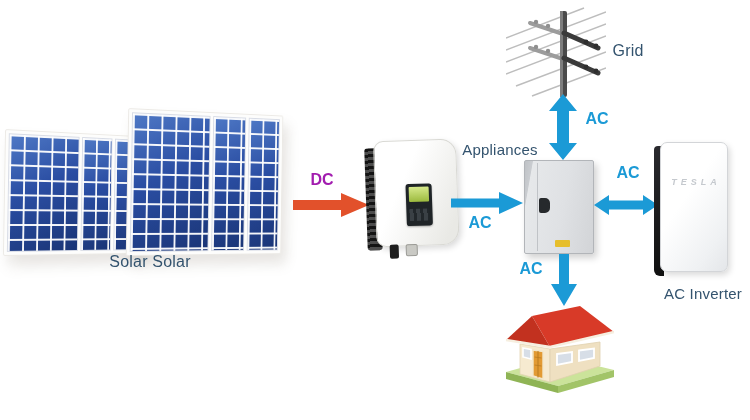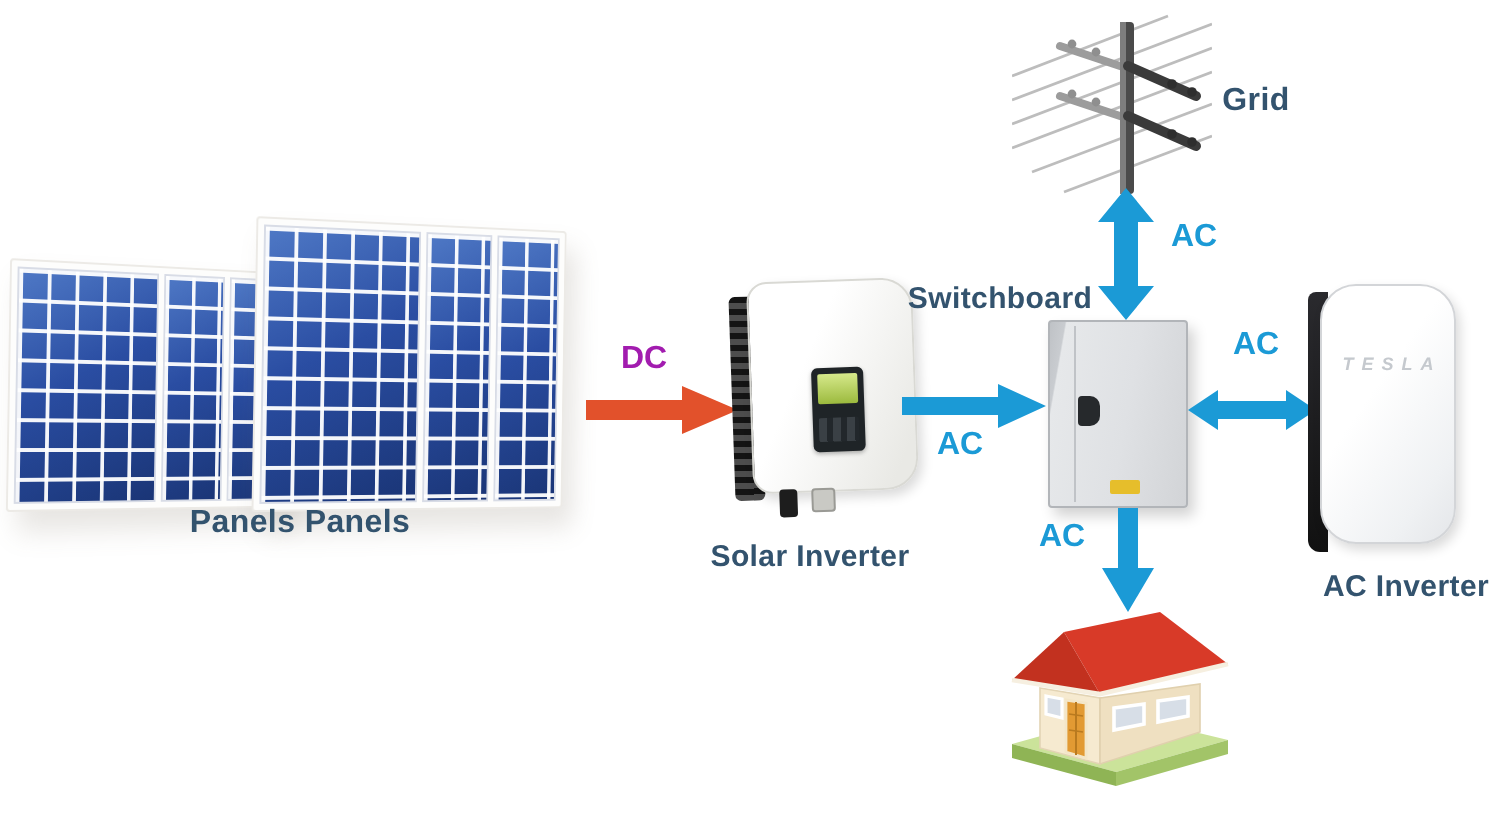--- a/index.html
+++ b/index.html
@@ -1,21 +1,21 @@
 <!DOCTYPE html>
 <html><head>
 <meta charset="utf-8">
 <style>
   html,body{margin:0;padding:0;background:#fff;}
   .stage{
     position:relative;width:750px;height:420px;background:#ffffff;overflow:hidden;
     font-family:"Liberation Sans",sans-serif;
   }
   .node-label{
-    position:absolute;font-weight:bold;color:#33536e;font-size:16px;text-align:center;
+    position:absolute;font-weight:normal;color:#33536e;font-size:16px;text-align:center;
     letter-spacing:.2px;
   }
   .flow-label{
     position:absolute;font-weight:bold;font-size:16px;text-align:center;
   }
   .ac-text{color:#1b9ad6;}
   .dc-text{color:#a21caf;}
   .arrow{position:absolute;}
 
   
@@ -67,21 +67,21 @@
   .cab-handle{position:absolute;left:14px;top:37px;width:11px;height:15px;background:#26292c;
     border-radius:2px 5px 5px 2px;}
   .cab-tag{position:absolute;left:30px;bottom:6px;width:15px;height:7px;background:#e6be2b;border-radius:1px;}
 
   
   .battery{position:absolute;left:654px;top:142px;width:74px;height:134px;}
   .bat-side{position:absolute;left:0;top:4px;width:10px;bottom:0px;background:linear-gradient(#2a2a2e,#111);
     border-radius:4px 0 0 6px;}
   .bat-face{position:absolute;left:6px;top:0;right:0;bottom:4px;
     background:linear-gradient(125deg,#ffffff 40%,#eff1f3 80%,#e4e6e9);
-    border:1px solid #d3d5d8;border-radius:18px;box-shadow:2px 3px 6px rgba(0,0,0,.15);font-style:italic;}
+    border:1px solid #d3d5d8;border-radius:7px;box-shadow:2px 3px 6px rgba(0,0,0,.15);font-style:italic;}
   .bat-logo{position:absolute;left:0;right:0;top:34px;text-align:center;font-size:9px;font-weight:bold;
     color:#c5c9ce;letter-spacing:4px;text-indent:4px;}
 
   
   .icon-abs{position:absolute;}
 </style>
 </head>
 <body>
 
 <div class="stage">
@@ -89,45 +89,44 @@
   <div class="panel-group group-1">
     <div class="panel-cell pc-wide"></div>
     <div class="panel-cell pc-nar1"></div>
     <div class="panel-cell pc-nar2"></div>
   </div>
   <div class="panel-group group-2">
     <div class="panel-cell pc-wide"></div>
     <div class="panel-cell pc-nar1"></div>
     <div class="panel-cell pc-nar2"></div>
   </div>
-  <div class="node-label" style="left:60px;top:253px;width:180px;">Panels Panels</div>
+  <div class="node-label" style="left:60px;top:253px;width:180px;">Solar Solar</div>
 
   <div class="flow-label dc-text" style="left:300px;top:171px;width:44px;">DC</div>
   <svg class="arrow" style="left:293px;top:191px;" width="76" height="28" viewBox="0 0 76 28">
     <polygon points="0,9 48,9 48,2 76,14 48,26 48,19 0,19" fill="#e2512b"></polygon>
   </svg>
 
   <div class="inverter">
     <div class="inv-heatsink"></div>
     <div class="inv-body"></div>
     <div class="inv-display">
       <div class="inv-lcd"></div>
       <div class="inv-keys"></div>
     </div>
     <div class="inv-conn1"></div>
     <div class="inv-conn2"></div>
   </div>
-  <div class="node-label" style="left:340px;top:270px;width:130px;font-size:15px;">Solar Inverter</div>
 
   <svg class="arrow" style="left:451px;top:190px;" width="72" height="26" viewBox="0 0 72 26">
     <polygon points="0,8.5 48,8.5 48,2 72,13 48,24 48,17.5 0,17.5" fill="#1b9ad6"></polygon>
   </svg>
   <div class="flow-label ac-text" style="left:462px;top:214px;width:36px;">AC</div>
 
-  <div class="node-label" style="left:448px;top:141px;width:104px;font-size:15px;">Switchboard</div>
+  <div class="node-label" style="left:448px;top:141px;width:104px;font-size:15px;">Appliances</div>
   <div class="cabinet">
     <div class="cab-seam"></div>
     <div class="cab-handle"></div>
     <div class="cab-tag"></div>
   </div>
 
   <svg class="icon-abs" style="left:506px;top:2px;" width="100" height="96" viewBox="0 0 100 96">
     <g stroke="#bdbdbd" stroke-width="1.4">
       <line x1="0" y1="36" x2="78" y2="6"></line>
       <line x1="0" y1="48" x2="100" y2="10"></line>

